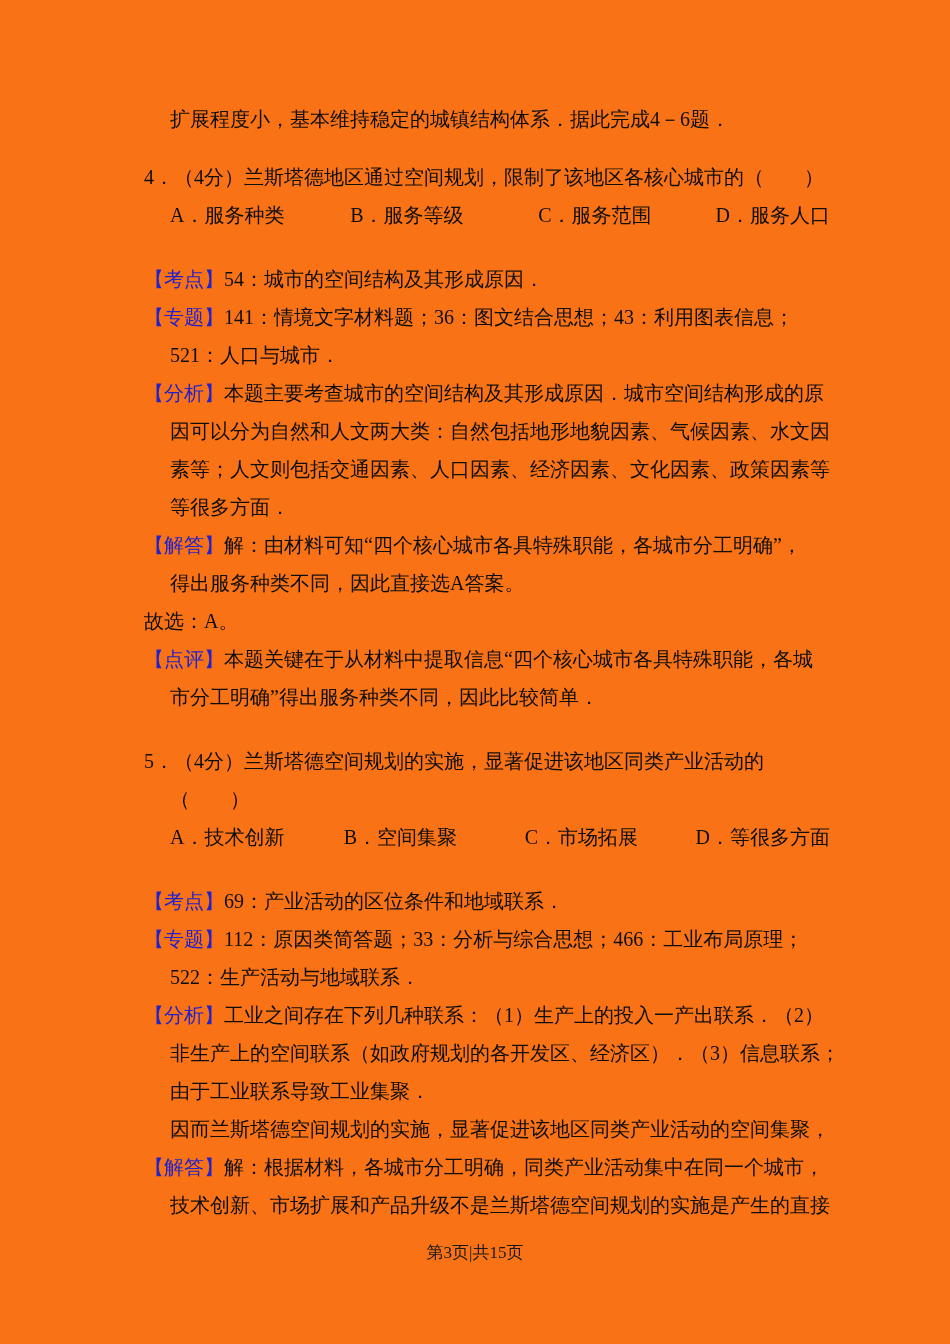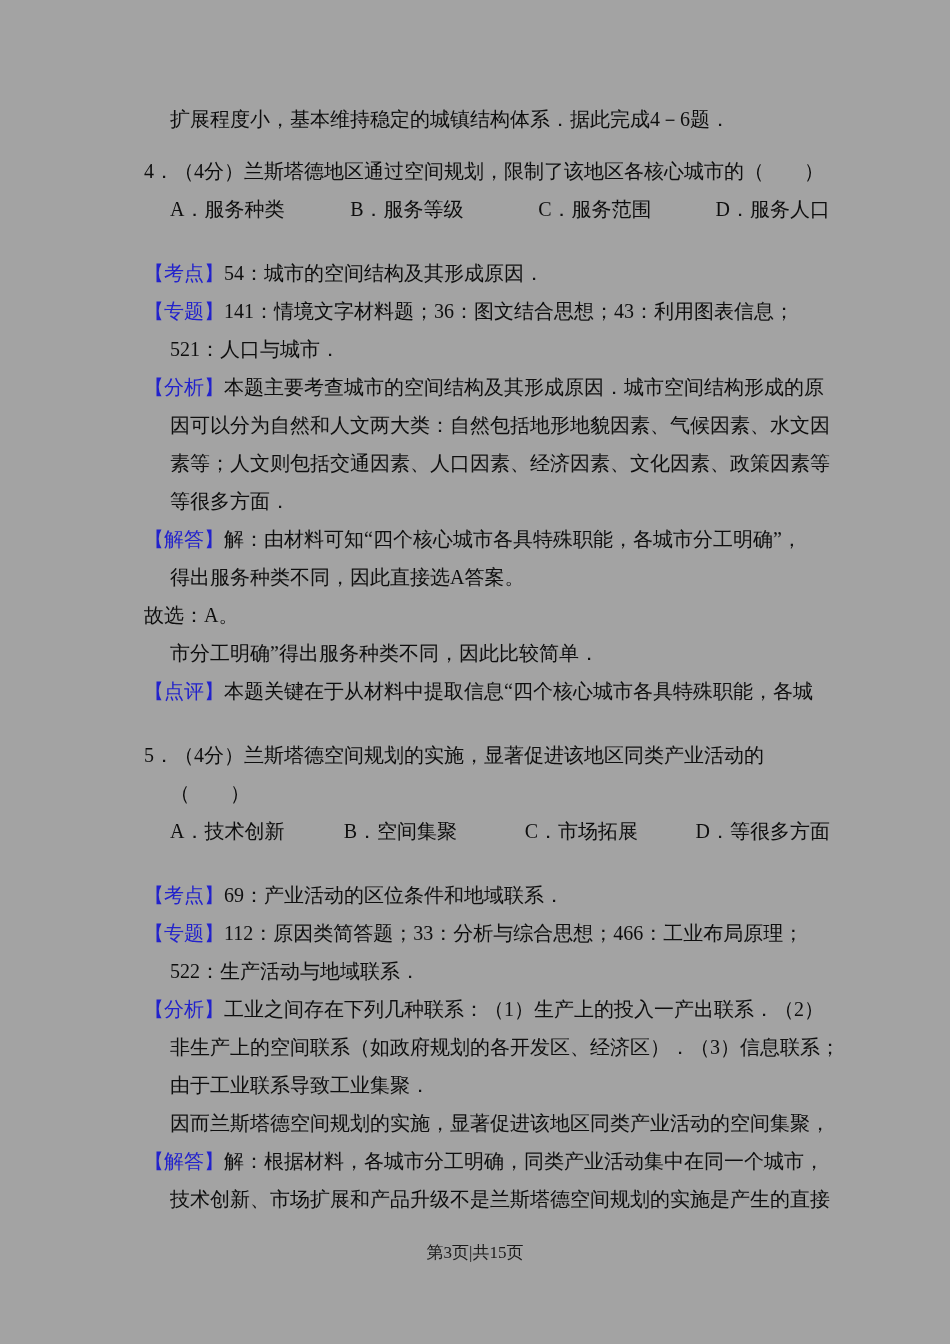--- a/index.html
+++ b/index.html
@@ -1,29 +1,29 @@
 <!DOCTYPE html>
 <html><head>
 <meta charset="utf-8">
 <style>
   html, body { margin: 0; padding: 0; background: #ffffff; }
   .page {
     position: relative;
     width: 950px;
     height: 1344px;
-    background: #a3a3a3;
+    background: #f97316;
     font-family: "Liberation Serif", "DejaVu Serif", serif;
     font-size: 20px;
     color: #0e0e0e;
     overflow: hidden;
   }
   .content { padding: 100px 120px 0 144px; }
   .line { line-height: 38px; white-space: nowrap; }
   .cont { padding-left: 26px; }      
-  .mt6  { margin-top: 14px; }
+  .mt6  { margin-top: 20px; }
   .gap  { height: 26px; }
   .label { color: #2222CC; }
   .options { display: flex; padding-left: 26px; gap: 22px; }
   .options .o1 { width: 163px; }
   .options .o2 { width: 171px; }
   .options .o3 { width: 160px; }
   .options .o4 { flex: 1; }
   .footer {
     position: absolute;
     top: 1242px; left: 0; right: 0;
@@ -67,24 +67,24 @@
     <div class="line cont">素等；人文则包括交通因素、人口因素、经济因素、文化因素、政策因素等</div>
     <div class="line cont">等很多方面．</div>
 
     <div class="line">
       <span class="label">【解答】</span><span>解：由材料可知“四个核心城市各具特殊职能，各城市分工明确”，</span>
     </div>
     <div class="line cont">得出服务种类不同，因此直接选A答案。</div>
 
     <div class="line">故选：A。</div>
 
-    <div class="line cont">市分工明确”得出服务种类不同，因此比较简单．</div>
     <div class="line">
       <span class="label">【点评】</span><span>本题关键在于从材料中提取信息“四个核心城市各具特殊职能，各城</span>
     </div>
+    <div class="line cont">市分工明确”得出服务种类不同，因此比较简单．</div>
 
     <div class="gap"></div>
 
     <div class="line">5．（4分）兰斯塔德空间规划的实施，显著促进该地区同类产业活动的</div>
     <div class="line cont">（　　）</div>
     <div class="line options">
       <span class="o1">A．技术创新</span>
       <span class="o2">B．空间集聚</span>
       <span class="o3">C．市场拓展</span>
       <span class="o4">D．等很多方面</span>

